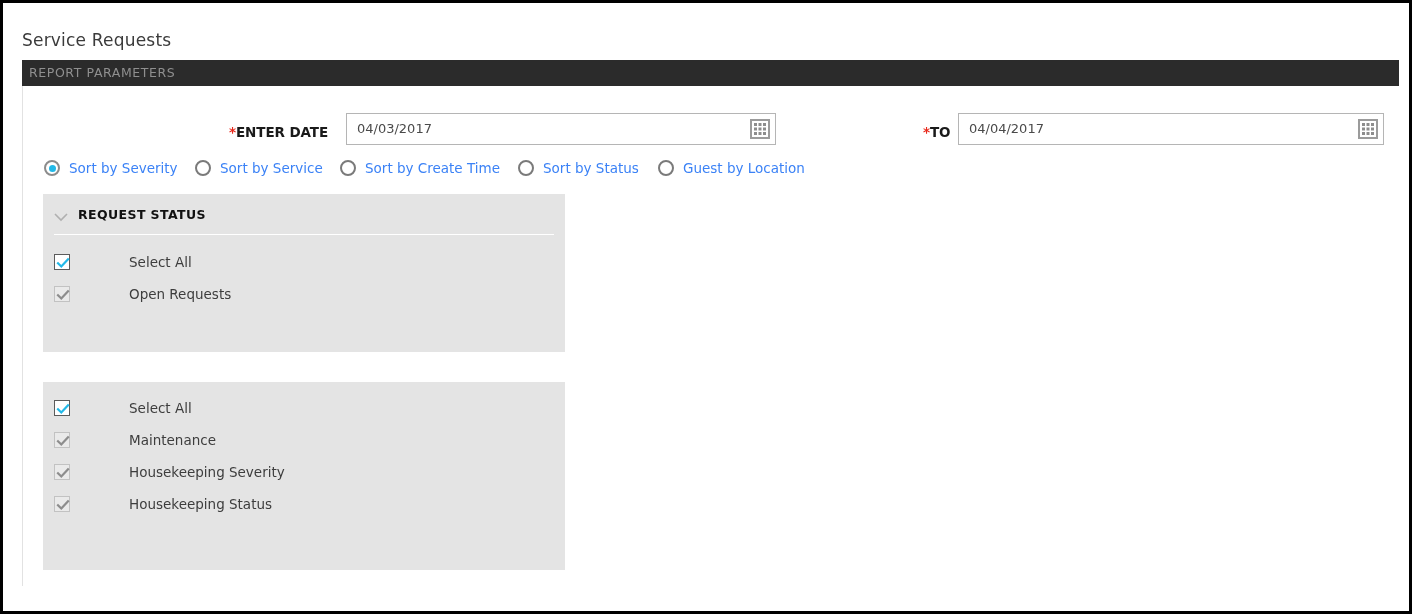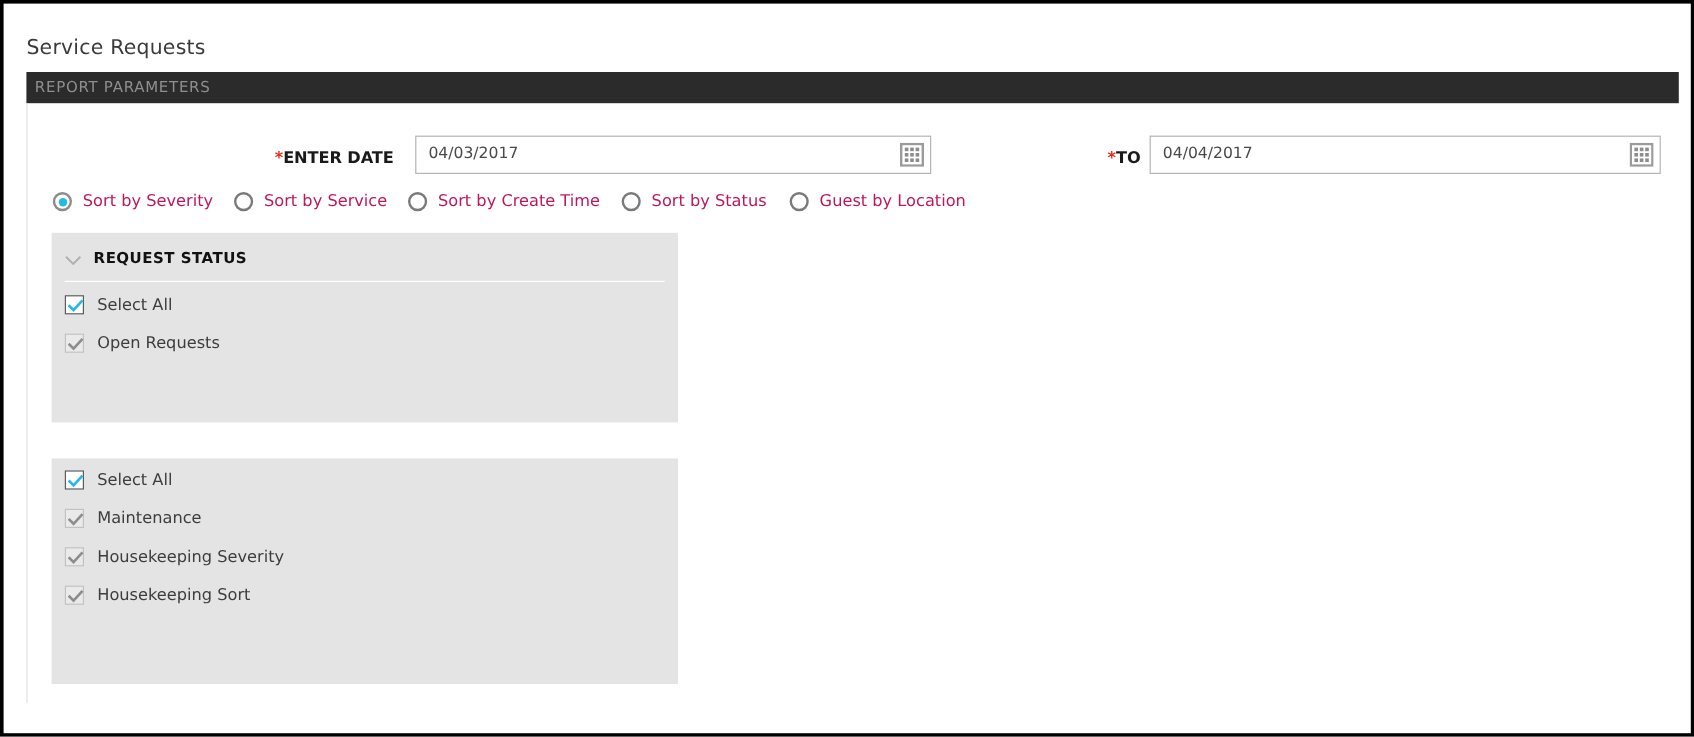--- a/index.html
+++ b/index.html
@@ -138,21 +138,21 @@
     left: 2.5px;
     top: 2.5px;
     width: 7px;
     height: 7px;
     border-radius: 50%;
     background: #23b9e8;
   }
   .radio-label {
     margin-left: 9px;
     font-size: 13.5px;
-    color: #be185d;
+    color: #3b82f6;
     font-family: "DejaVu Sans", "Liberation Sans", sans-serif;
   }
 
   
   .panel {
     position: absolute;
     left: 40px;
     width: 522px;
     background: #e4e4e4;
   }
@@ -188,22 +188,24 @@
     width: 500px;
     height: 1px;
     background: #ffffff;
   }
 
   .panel-body { position: relative; padding-top: 10px; }
 
   .check-item {
     position: relative;
     display: flex;
+    align-items: center;
     height: 32px;
     padding-left: 11px;
+    gap: 48px;
   }
   .check-mark {
     width: 16px;
     height: 16px;
     box-sizing: border-box;
     border: 1px solid #c2c2c2;
     background: #eaeaea;
     position: relative;
     flex: 0 0 auto;
   }
@@ -359,18 +361,18 @@
             </svg>
           </span>
           <span class="check-label">Housekeeping Severity</span>
         </div>
         <div class="check-item">
           <span class="check-mark">
             <svg width="14" height="14" viewBox="0 0 14 14">
               <path d="M2 7.2 L5.3 10.5 L12 3.2" fill="none" stroke="#8d8d8d" stroke-width="2.2" stroke-linecap="square"></path>
             </svg>
           </span>
-          <span class="check-label">Housekeeping Sort</span>
+          <span class="check-label">Housekeeping Status</span>
         </div>
       </div>
   </div>
 
 </div>
 
 </body></html>

